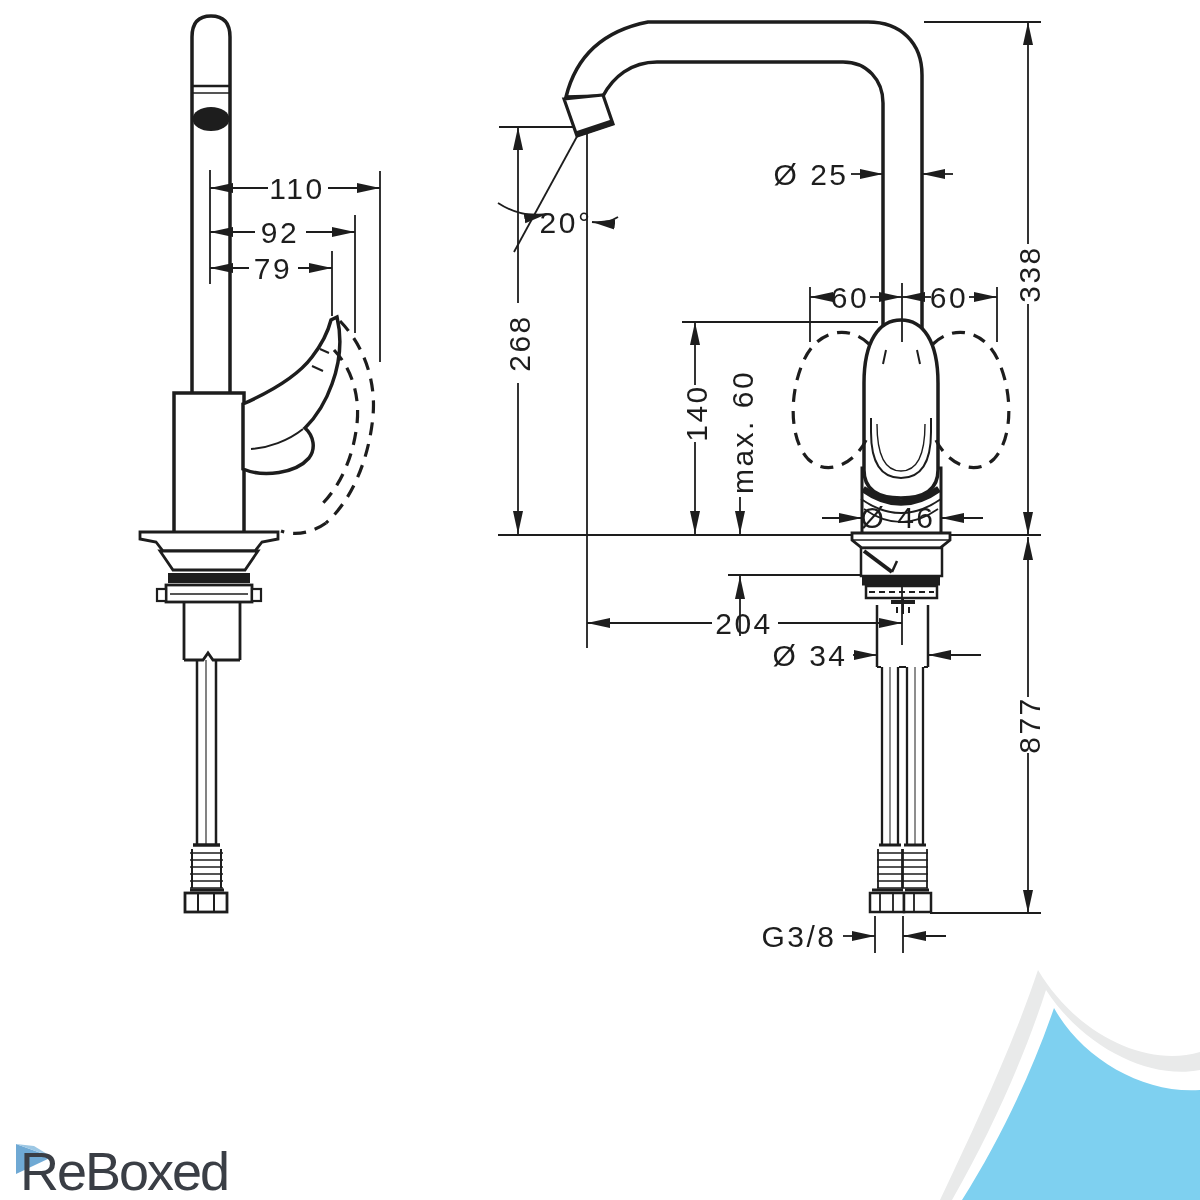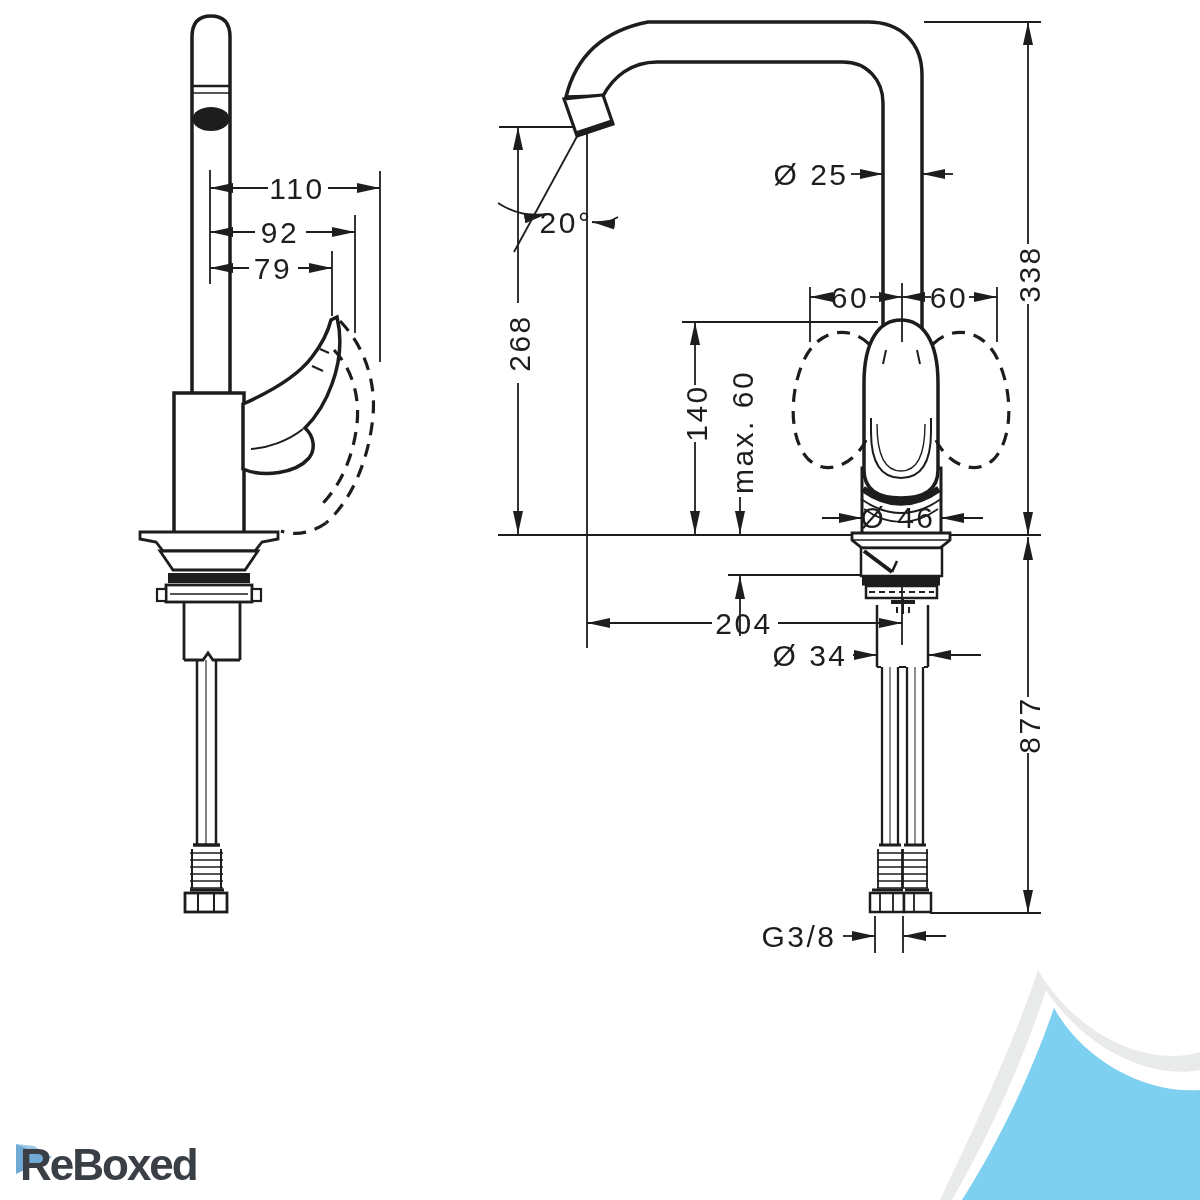--- a/index.html
+++ b/index.html
@@ -4,21 +4,21 @@
 <style>
   html,body{margin:0;padding:0;background:#ffffff;}
   body{width:1200px;height:1200px;position:relative;overflow:hidden;
        font-family:"Liberation Sans",sans-serif;}
   #drawing{position:absolute;left:0;top:0;}
   .dim{font-family:"Liberation Sans","DejaVu Sans",sans-serif;font-size:30px;
        letter-spacing:2.5px;fill:#1d1d1d;}
   .logo{position:absolute;left:20px;top:1140px;width:260px;height:60px;}
   .fold{position:absolute;left:-8px;top:0;}
   .logo-text{position:relative;font-family:"Liberation Sans",sans-serif;
-             font-weight:700;font-size:44px;color:#3a3e45;letter-spacing:-2px;}
+             font-weight:400;font-size:54px;color:#3a3e45;letter-spacing:-2px;}
 </style>
 </head>
 <body>
 
 <svg id="drawing" width="1200" height="1200" viewBox="0 0 1200 1200">
   <defs>
     <marker id="ah" viewBox="0 0 24 12" refX="23" refY="6" markerWidth="24" markerHeight="12" markerUnits="userSpaceOnUse" orient="auto-start-reverse">
       <path d="M0 1 L23 6 L0 11 Z" fill="#1d1d1d"></path>
     </marker>
   </defs>

